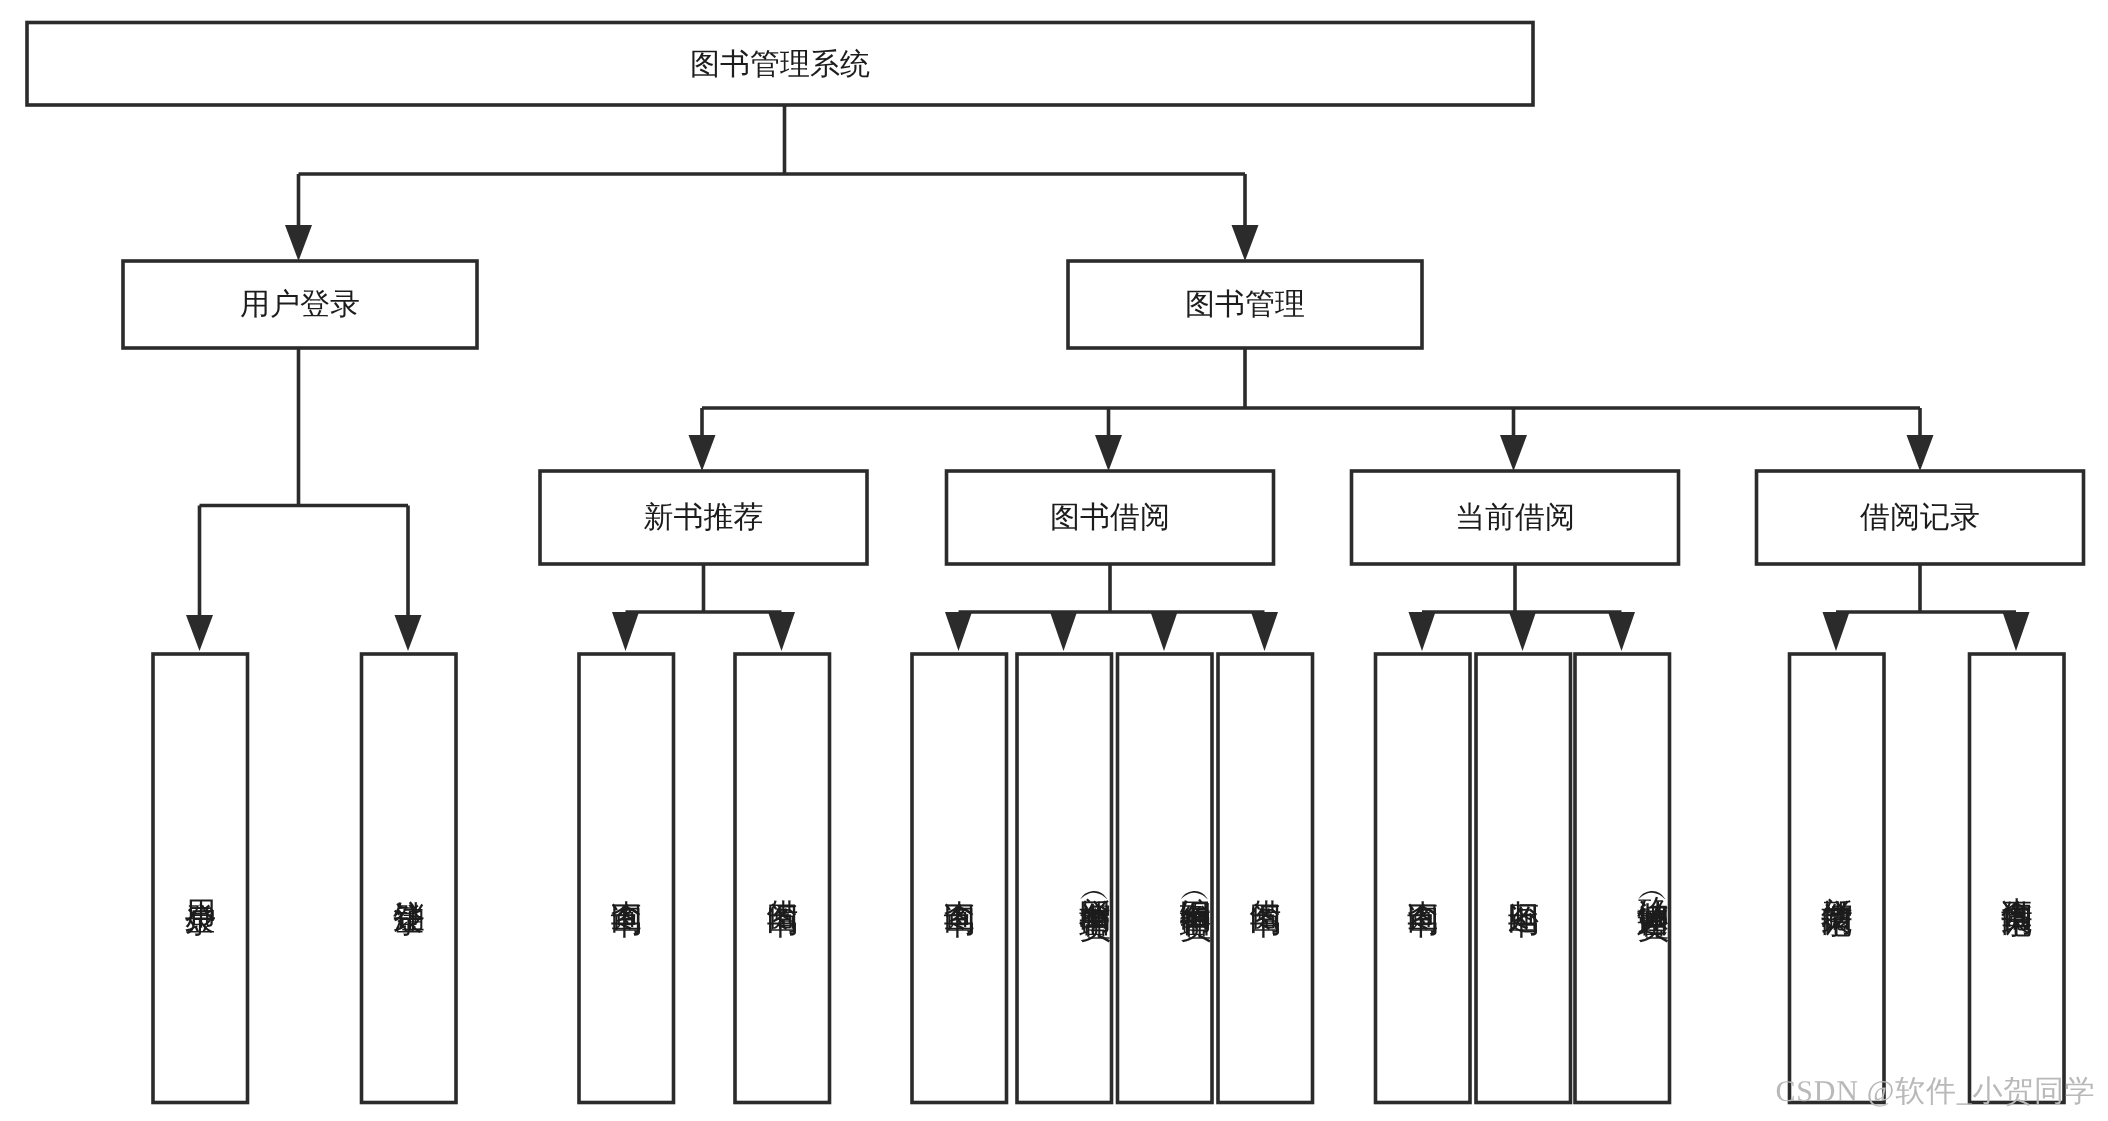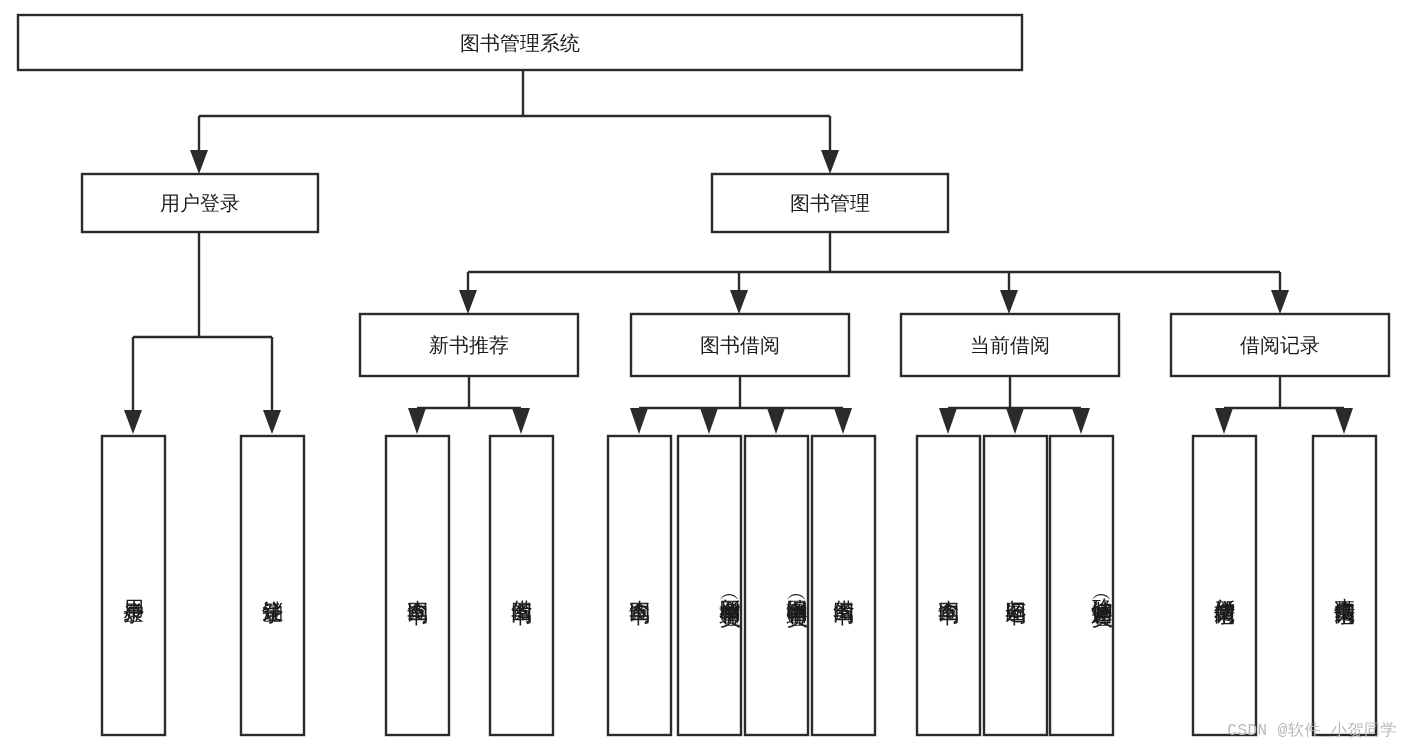--- a/index.html
+++ b/index.html
@@ -57,22 +57,22 @@
     letter-spacing: 1.5px;
     text-align: center;
     white-space: nowrap;
     pointer-events: none;
     user-select: none;
   }
   .watermark {
     position: absolute;
     right: 8px;
     bottom: 6px;
-    font-family: Liberation Mono, monospace;
-    font-size: 16px;
+    font-family: Liberation Serif, serif;
+    font-size: 20px;
     color: #b9b9b9;
     letter-spacing: 0.5px;
     white-space: nowrap;
   }
 </style>
 </head>
 <body>
 
 <div id="diagram-root">
 

